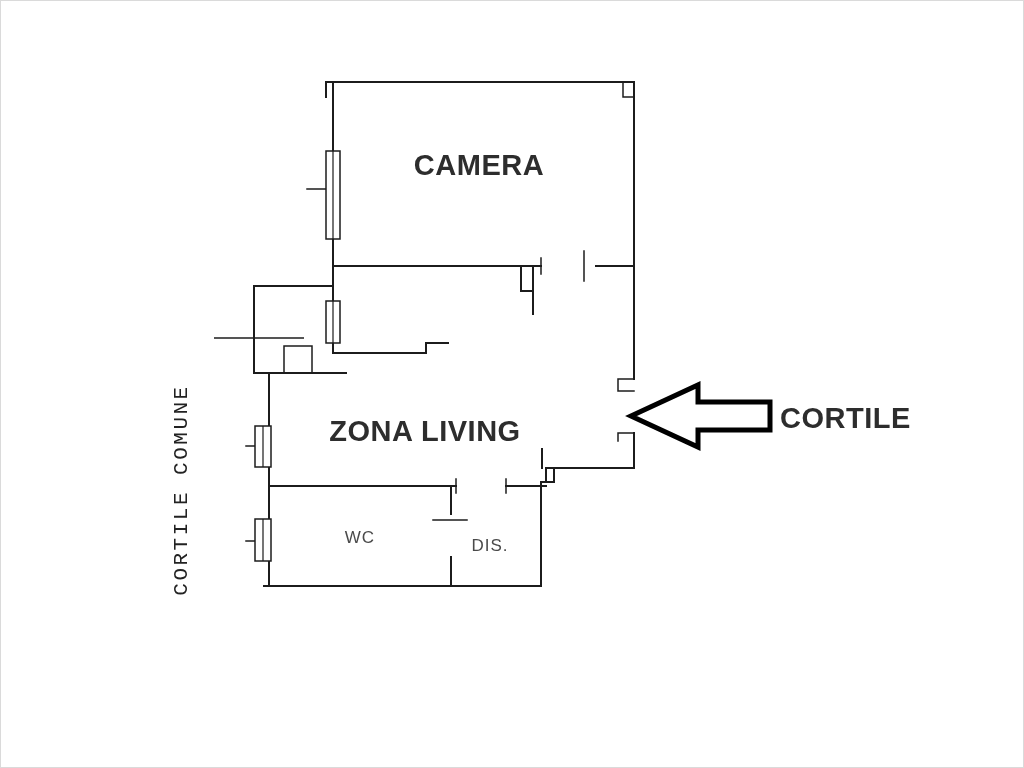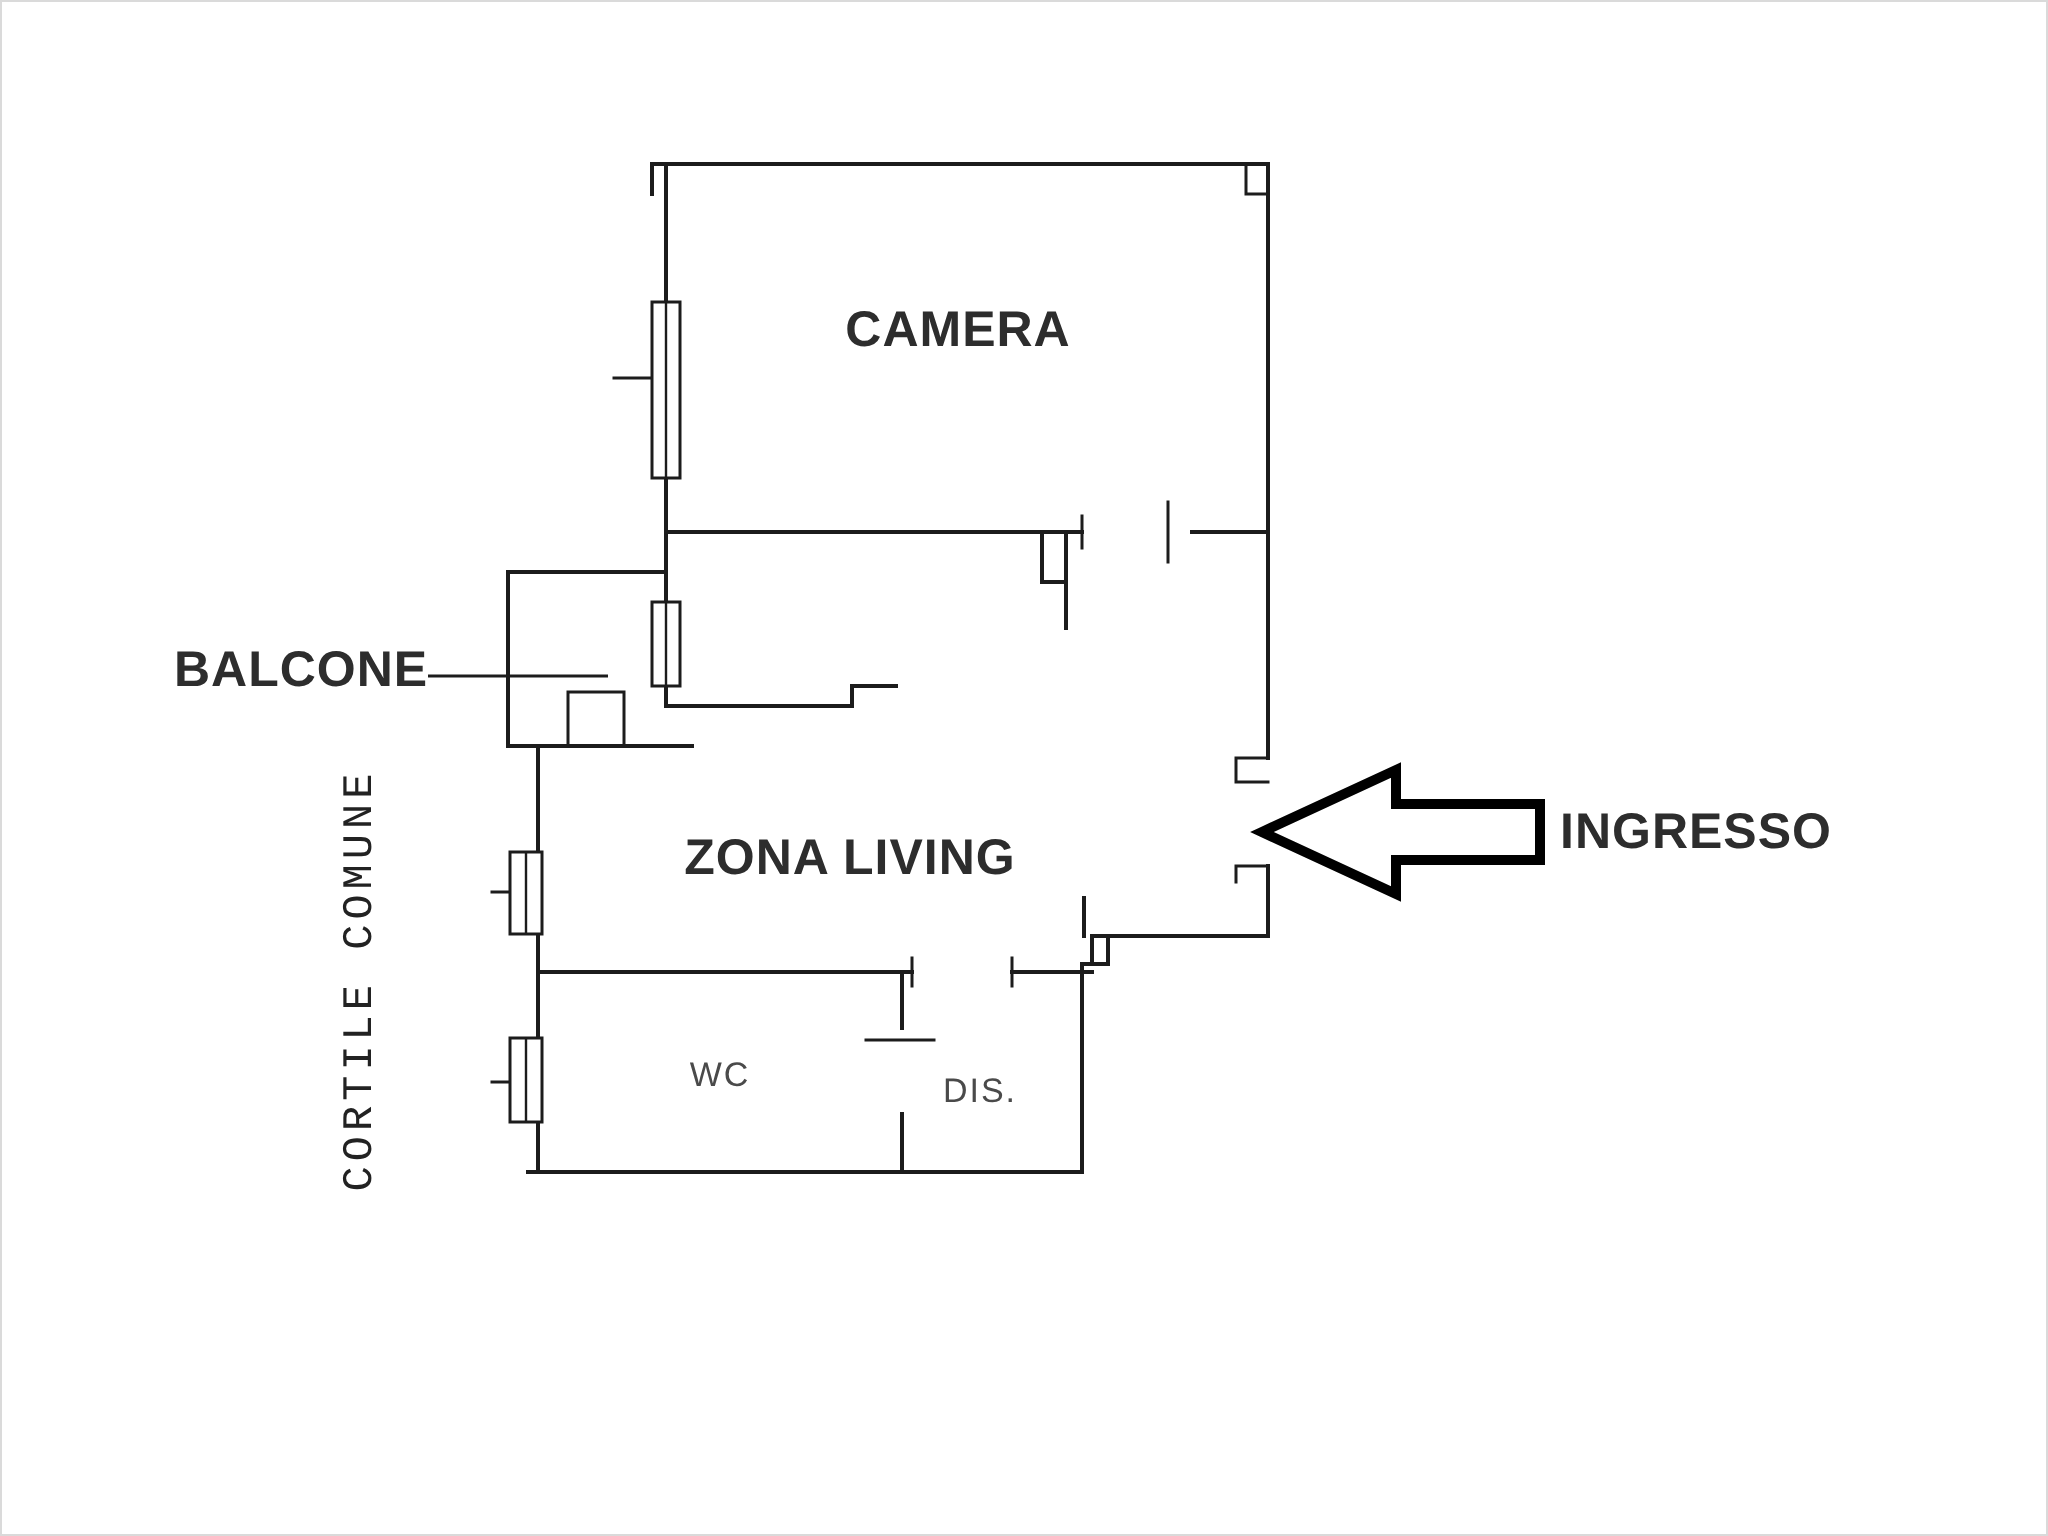--- a/index.html
+++ b/index.html
@@ -12,21 +12,21 @@
     border:1px solid #dadada;
     font-family:"Liberation Sans", sans-serif;
   }
   .stage svg{position:absolute;left:0;top:0;}
   .label{
     position:absolute;
     color:#2d2d2d;
     font-weight:700;
     letter-spacing:.5px;
     white-space:nowrap;
-    font-size:25px;
+    font-size:29px;
     line-height:1;
   }
   .label.center{text-align:center;}
   .label.two-line{line-height:40px;}
   .label.utility{
     font-weight:400;
     font-size:17px;
     color:#4a4a4a;
     letter-spacing:1px;
   }
@@ -116,19 +116,18 @@
     <div>CAMERA</div>
   </div>
 
 
   <div class="label center" style="left:294px;top:416px;width:260px;">ZONA LIVING</div>
 
   <div class="label center utility" style="left:330px;top:528px;width:58px;">WC</div>
 
   <div class="label center utility" style="left:458px;top:536px;width:62px;">DIS.</div>
 
-  <div class="label" style="left:86px;top:322px;">BALCONE</div>
 
-  <div class="label" style="left:779px;top:403px;">INGRESSO</div>
+  <div class="label" style="left:779px;top:403px;">CORTILE</div>
 
   <div class="label rotated">CORTILE COMUNE</div>
 
 </div>
 
 </body></html>

